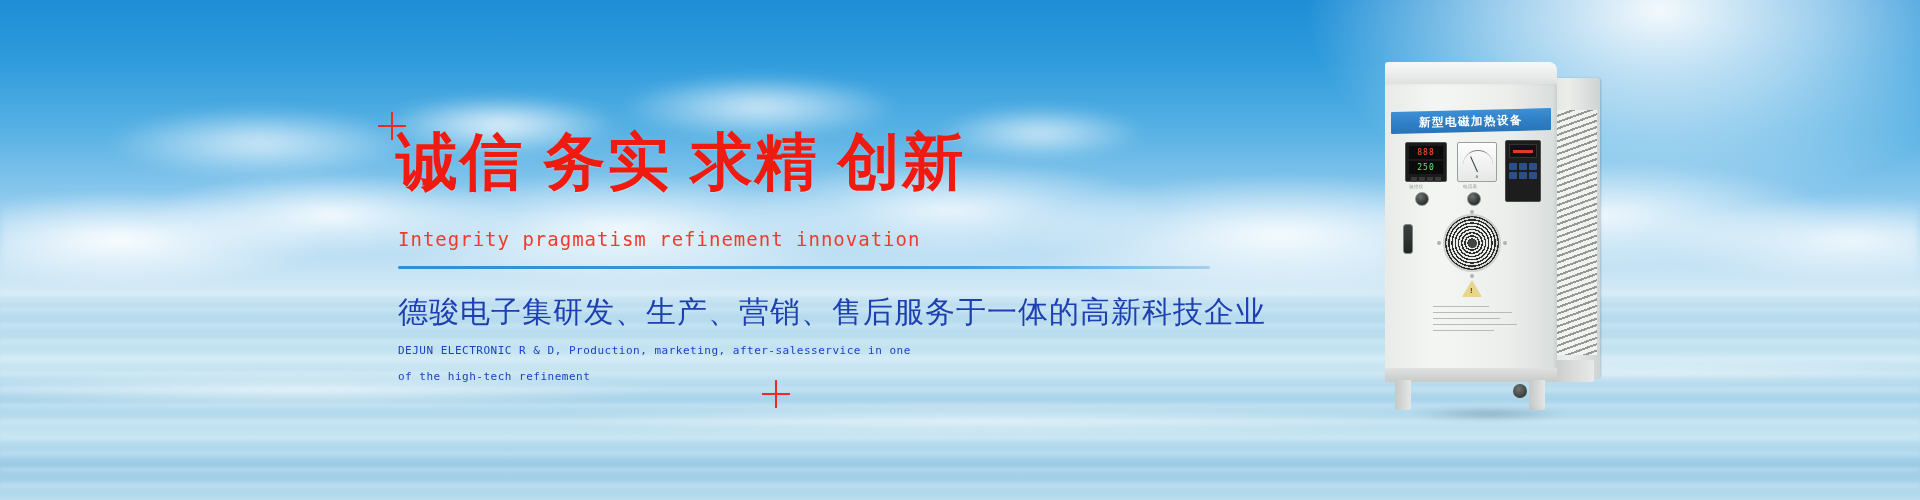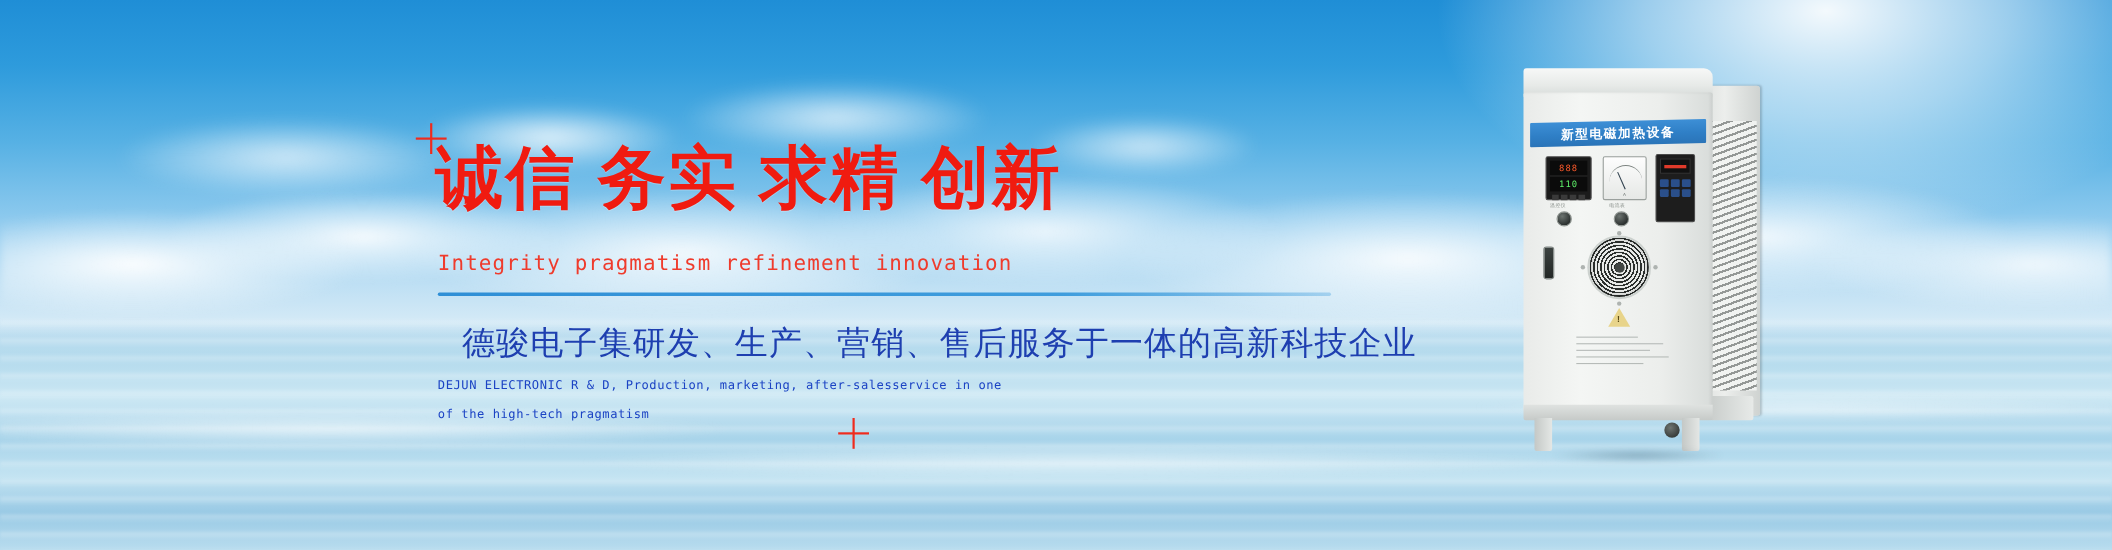--- a/index.html
+++ b/index.html
@@ -111,21 +111,20 @@
   .rule{
     position:absolute; left:398px; top:266px; width:812px; height:3px;
     background:linear-gradient(90deg,#2f8fd6 0%, #3f9ddd 70%, rgba(63,157,221,.35) 100%);
     border-radius:2px;
   }
   .subhead{
     position:absolute; left:398px; top:292px;
     font-size:30px; color:#1e3fb0; letter-spacing:1px;
     font-family:"DejaVu Serif","Liberation Serif",serif;
     white-space:nowrap;
-    margin-left:22px;
   }
   .desc{
     position:absolute; left:398px; top:338px;
     font-family:"DejaVu Sans Mono","Liberation Mono",monospace;
     font-size:11px; color:#1b43c4; line-height:26px;
     letter-spacing:.5px;
     white-space:nowrap;
   }
 
   
@@ -349,21 +348,21 @@
     <div class="headline">诚信 务实 求精 创新</div>
 
     <div class="tagline">Integrity  pragmatism  refinement  innovation</div>
 
     <div class="rule"></div>
 
     <div class="subhead">德骏电子集研发、生产、营销、售后服务于一体的高新科技企业</div>
 
     <div class="desc">
       <div>DEJUN ELECTRONIC R &amp; D, Production, marketing, after-salesservice in one</div>
-      <div>of the high-tech pragmatism</div>
+      <div>of the high-tech refinement</div>
     </div>
 
     <div class="plus plus-b">
       <i class="h"></i>
         <i class="v"></i>
     </div>
   </div>
 
   <div class="machine">
 
@@ -376,21 +375,21 @@
     <div class="m-vent-sm"></div>
 
     <div class="m-face">
 
       <div class="m-banner">
         <span>新型电磁加热设备</span>
       </div>
 
       <div class="m-display">
         <div class="seg">888</div>
-        <div class="seg seg2">110</div>
+        <div class="seg seg2">250</div>
         <div class="btnrow">
           <i></i>
             <i></i>
             <i></i>
             <i></i>
         </div>
       </div>
 
       <div class="m-gauge">
         <div class="arc"></div>

